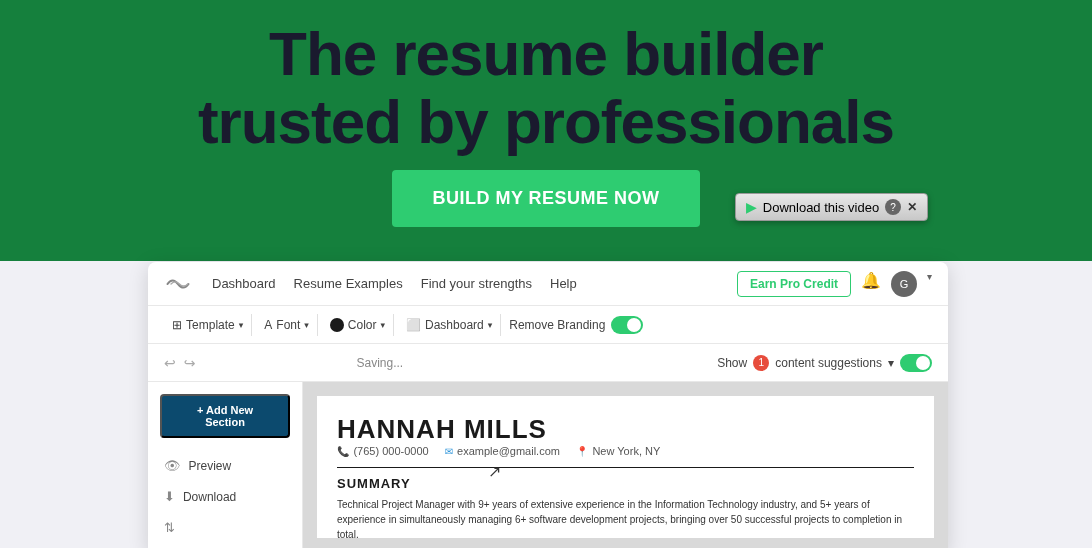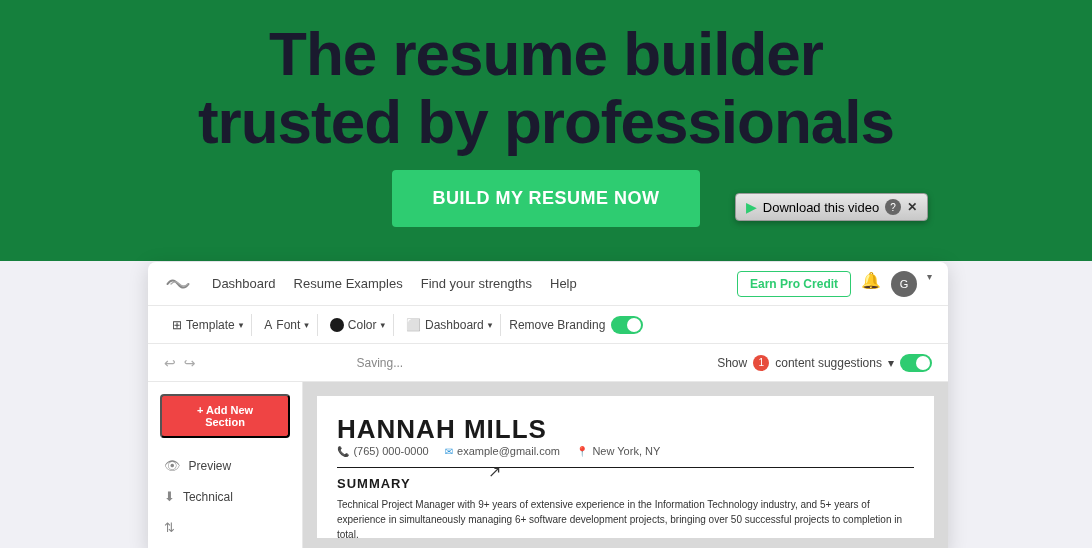--- a/index.html
+++ b/index.html
@@ -273,21 +273,21 @@
     }
 
     
     .sidebar {
       width: 155px;
       border-right: 1px solid #e8e8e8;
       padding: 12px 0;
       flex-shrink: 0;
     }
     .sidebar-btn {
-      background: #ef4444;
+      background: #0c4a6e;
       color: white;
       font-size: 11px;
       font-weight: 600;
       padding: 8px 14px;
       margin: 0 12px 12px;
       border-radius: 4px;
       cursor: pointer;
       display: flex;
       align-items: center;
       gap: 4px;
@@ -444,21 +444,21 @@
   <div class="main-content">
 
     <div class="sidebar">
       <button class="sidebar-btn">+ Add New Section</button>
       <div class="sidebar-item">
         <span class="icon">👁</span>
         <span>Preview</span>
       </div>
       <div class="sidebar-item">
         <span class="icon">⬇</span>
-        <span>Technical</span>
+        <span>Download</span>
       </div>
       <div class="sidebar-item">
         <span class="icon">⇅</span>
       </div>
 
     </div>
 
     <div class="resume-panel">
       <div class="resume-content">
         <div class="resume-name">HANNAH MILLS</div>

